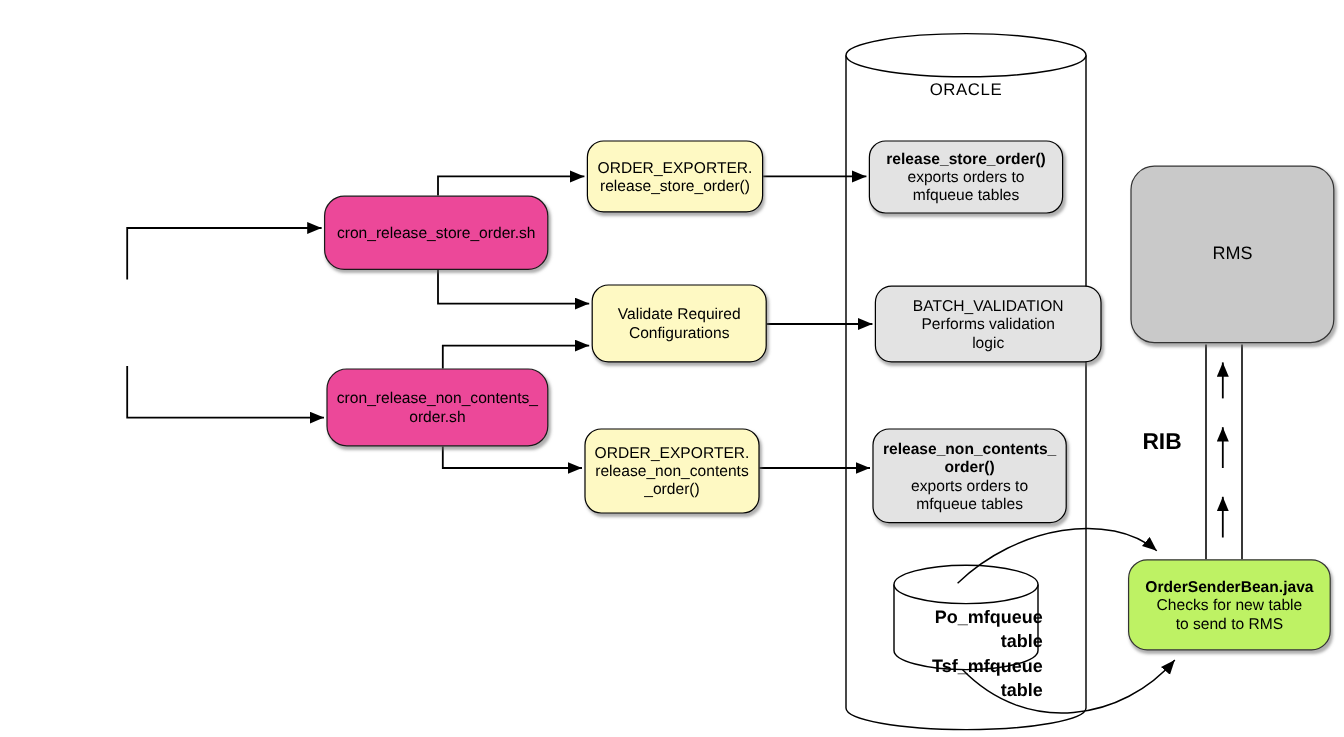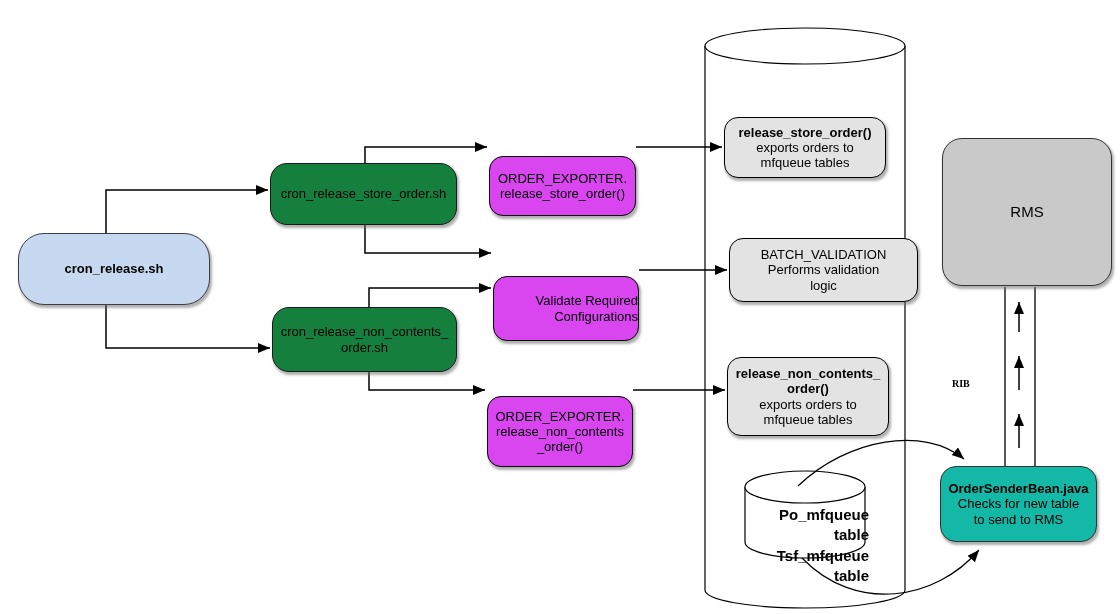--- a/index.html
+++ b/index.html
@@ -12,29 +12,29 @@
     position:absolute;z-index:2;display:flex;flex-direction:column;
     align-items:center;justify-content:center;text-align:center;
     font-size:13px;line-height:1.18;box-sizing:border-box;
   }
   .shadow{box-shadow:1.5px 2.5px 2.5px rgba(110,110,110,0.55);}
   .root-script{
     left:18px;top:233px;width:192px;height:72px;border-radius:26px;
     background:#c6d9f0;border:1.6px solid #3f3f3f;font-weight:bold;
   }
   .wrapper-script{
-    background:#15803d;border:1.4px solid #1a1a1a;border-radius:17px;
+    background:#ec4899;border:1.4px solid #1a1a1a;border-radius:17px;
   }
   .ws1{left:270px;top:163px;width:187px;height:62px;}
   .ws2{left:272px;top:307px;width:185px;height:65px;}
   .caller{
-    background:#d946ef;border:1.3px solid #000;border-radius:14px;margin-top:39px;
+    background:#fef9c3;border:1.3px solid #000;border-radius:14px;
   }
   .c1{left:489px;top:117px;width:147px;height:60px;}
-  .c2{left:493px;top:237px;width:146px;height:65px;align-items:flex-end;}
+  .c2{left:493px;top:237px;width:146px;height:65px;}
   .c3{left:487px;top:357px;width:146px;height:71px;}
   .proc{
     background:#e3e3e3;border:1.4px solid #000;border-radius:14px;
   }
   .p1{left:724px;top:117px;width:162px;height:61px;}
   .p2{left:729px;top:238px;width:189px;height:64px;}
   .p3{left:727px;top:357px;width:162px;height:79px;}
   .bold{font-weight:bold;}
   .oracle-label{
     position:absolute;z-index:2;left:705px;top:66px;width:200px;
@@ -42,25 +42,25 @@
   }
   .mfq-label{
     position:absolute;z-index:2;left:741px;top:505px;width:128px;
     text-align:right;font-size:15px;line-height:1.35;font-weight:bold;
   }
   .rms{
     left:942px;top:138px;width:170px;height:148px;border-radius:20px;
     background:#c9c9c9;border:1.5px solid #333;font-size:15px;
   }
   .bean{
-    left:940px;top:466px;width:157px;height:76px;border-radius:16px;
-    background:#14b8a6;border:1.5px solid #333;
+    left:940px;top:466px;width:169px;height:76px;border-radius:16px;
+    background:#bef264;border:1.5px solid #333;
   }
   .rib-label{
-    position:absolute;z-index:2;left:952px;top:378px;font-size:10px;font-weight:bold;font-family:Liberation Serif, serif;
+    position:absolute;z-index:2;left:952px;top:358px;font-size:19px;font-weight:bold;
   }
 </style>
 </head>
 <body>
 
 <div class="canvas">
 
   <svg class="wires" viewBox="0 0 1120 614" xmlns="http://www.w3.org/2000/svg">
     <defs>
       <marker id="ah" markerUnits="userSpaceOnUse" markerWidth="13" markerHeight="11" refX="12" refY="5" orient="auto">
@@ -95,24 +95,22 @@
 
     <g stroke="#000" stroke-width="1.3" fill="none">
       <line x1="1005" y1="287" x2="1005" y2="466"></line>
       <line x1="1035" y1="287" x2="1035" y2="466"></line>
     </g>
     <path d="M1019,332 L1019,302" fill="none" stroke="#000" stroke-width="1.5" marker-end="url(#ah)"></path>
     <path d="M1019,390 L1019,356" fill="none" stroke="#000" stroke-width="1.5" marker-end="url(#ah)"></path>
     <path d="M1019,448 L1019,414" fill="none" stroke="#000" stroke-width="1.5" marker-end="url(#ah)"></path>
   </svg>
 
+  <div class="oracle-label">ORACLE</div>
 
-  <div class="node root-script shadow">
-    <span>cron_release.sh</span>
-  </div>
 
   <div class="node wrapper-script ws1 shadow">
     <span>cron_release_store_order.sh</span>
   </div>
   <div class="node wrapper-script ws2 shadow">
     <span>cron_release_non_contents_</span>
     <span>order.sh</span>
   </div>
 
   <div class="node caller c1 shadow">

